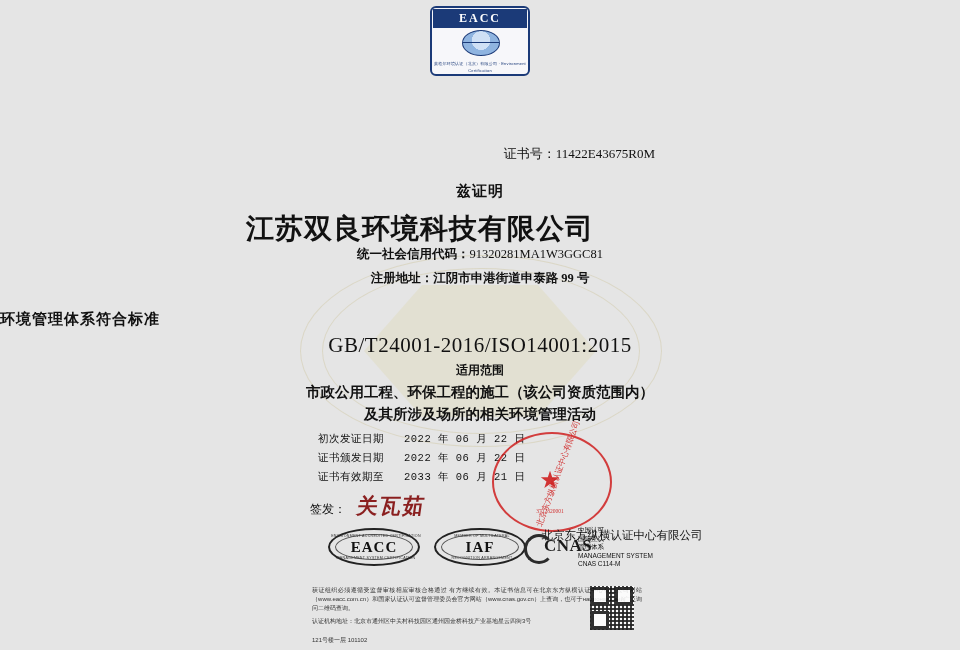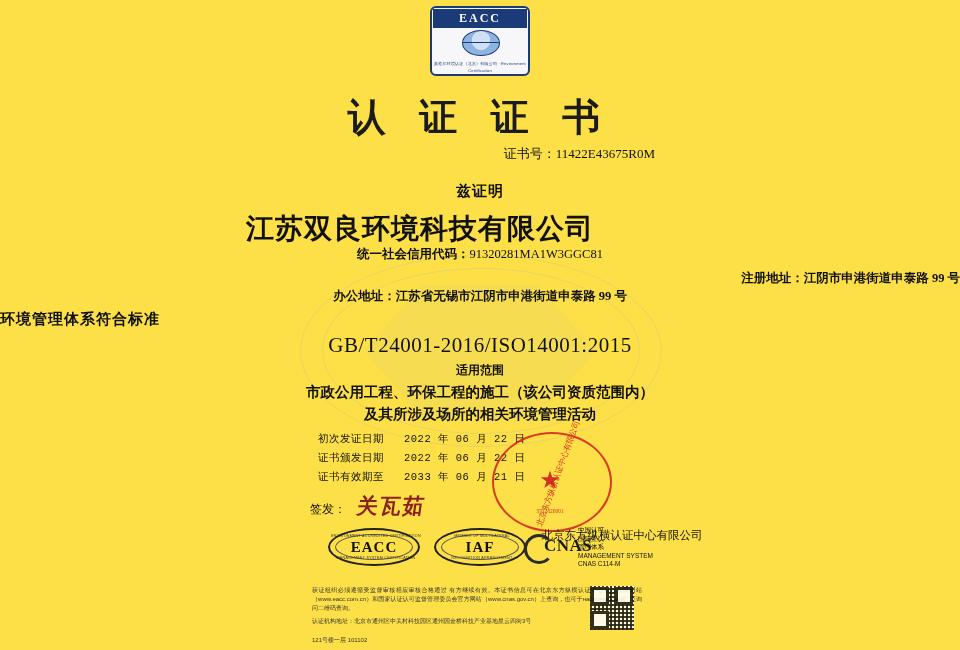--- a/index.html
+++ b/index.html
@@ -5,21 +5,21 @@
   html,body{margin:0;padding:0;}
   body{
     width:960px;height:650px;
     background:#ffffff;
     font-family:"Liberation Sans", sans-serif;
     overflow:hidden;
   }
   .page{
     position:relative;
     width:960px;height:650px;
-    background:#fde047;
+    background:#e5e5e5;
     overflow:hidden;
   }
   
   .wm{
     position:absolute;left:0;top:0;width:960px;height:650px;
     pointer-events:none;
   }
   .wm .ring{
     position:absolute;border-radius:50%;
     border:1px solid rgba(200,190,140,0.35);
@@ -93,21 +93,21 @@
     font-family:"Liberation Serif", serif;
     letter-spacing:1px;
   }
   .line{
     position:absolute;left:0;width:960px;text-align:center;
     font-size:12.5px;color:#111;
     font-family:"Liberation Serif", serif;
   }
   .line b{font-weight:bold;}
   .l-credit{top:246px;}
-  .l-reg{top:270px;text-align:right;}
+  .l-reg{top:270px;}
   .l-office{top:288px;}
   .sysline{
     position:absolute;left:0;top:310px;width:960px;
     font-size:15px;font-weight:bold;color:#111;
     font-family:"Liberation Serif", serif;
     letter-spacing:1px;
   }
   .std{
     position:absolute;left:0;top:333px;width:960px;text-align:center;
     font-size:21px;color:#111;
@@ -272,41 +272,37 @@
 
   <div class="cert">
 
     <div class="emblem">
       <div class="shield"></div>
       <div class="shieldtop">EACC</div>
       <div class="globe"></div>
       <div class="ebot">英格尔环境认证（北京）有限公司 · Environment Certification</div>
     </div>
 
-    <div class="title">认 证 证 书</div>
 
     <div class="cert-no">
       <span>证书号：</span><span>11422E43675R0M</span>
     </div>
 
     <div class="hereby">兹证明</div>
 
     <div class="company">江苏双良环境科技有限公司</div>
 
     <div class="line l-credit">
       <b>统一社会信用代码：</b><span>91320281MA1W3GGC81</span>
     </div>
 
     <div class="line l-reg">
       <b>注册地址：</b><b>江阴市申港街道申泰路 99 号</b>
     </div>
 
-    <div class="line l-office">
-      <b>办公地址：</b><b>江苏省无锡市江阴市申港街道申泰路 99 号</b>
-    </div>
 
     <div class="sysline">环境管理体系符合标准</div>
 
     <div class="std">GB/T24001-2016/ISO14001:2015</div>
 
     <div class="scope-label">适用范围</div>
     <div class="scope1">市政公用工程、环保工程的施工（该公司资质范围内）</div>
     <div class="scope2">及其所涉及场所的相关环境管理活动</div>
 
     <div class="dates">

